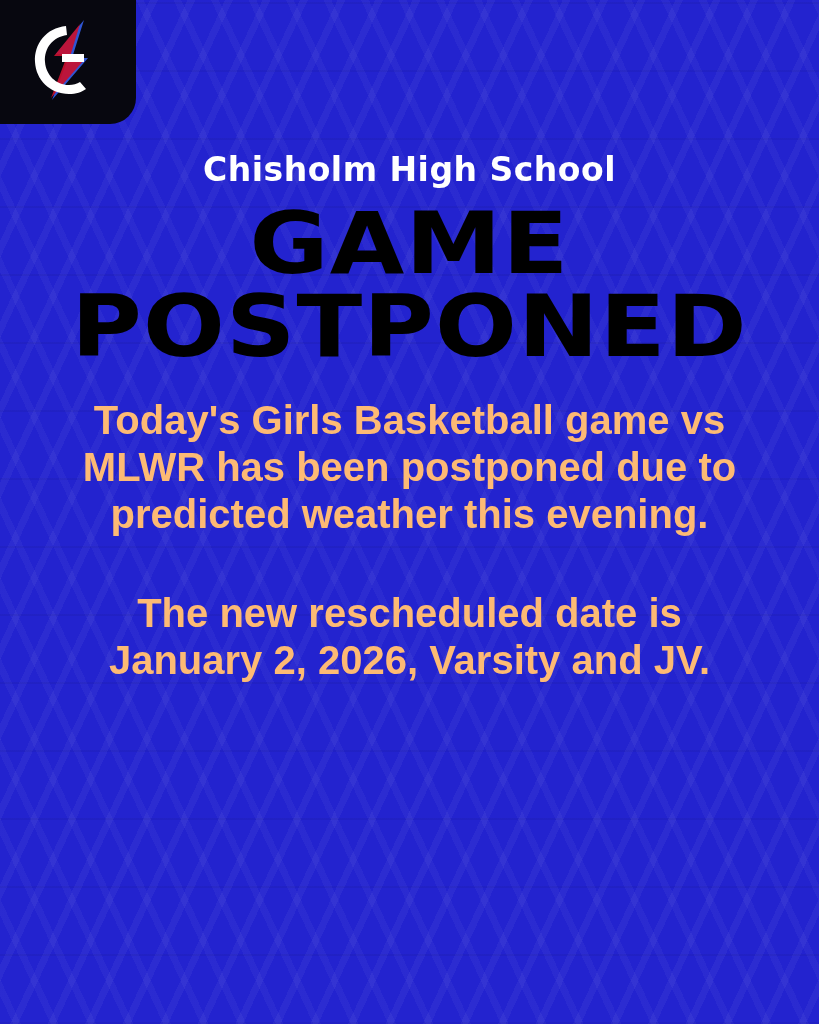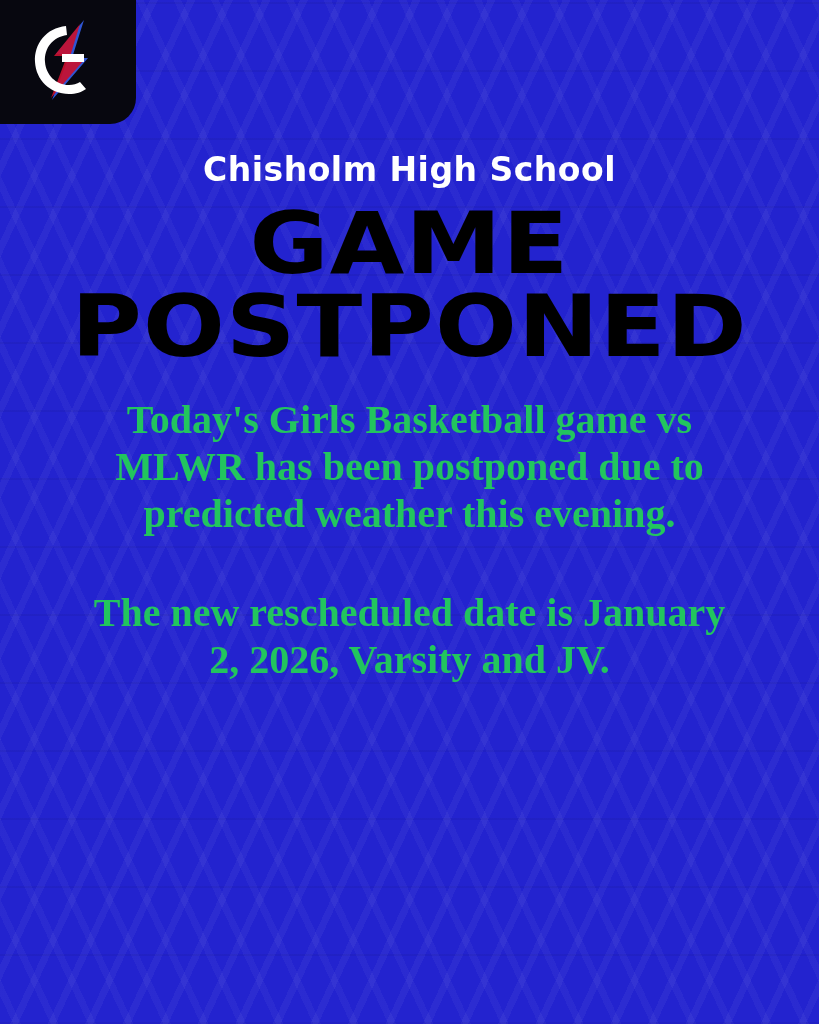--- a/index.html
+++ b/index.html
@@ -104,22 +104,22 @@
     font-size: 86px;
   }
   .headline-line-2 {
     display: block;
     font-size: 86px;
   }
 
   .body-block {
     margin: 0 auto;
     width: 660px;
-    color: #22c55e;
-    font-family: Liberation Serif, serif;
+    color: #fdba74;
+    font-family: Liberation Sans, sans-serif;
     font-weight: bold;
     font-size: 40px;
     line-height: 1.17;
   }
   .para-1 {
     padding-top: 30px;
   }
   .para-2 {
     padding-top: 52px;
   }

